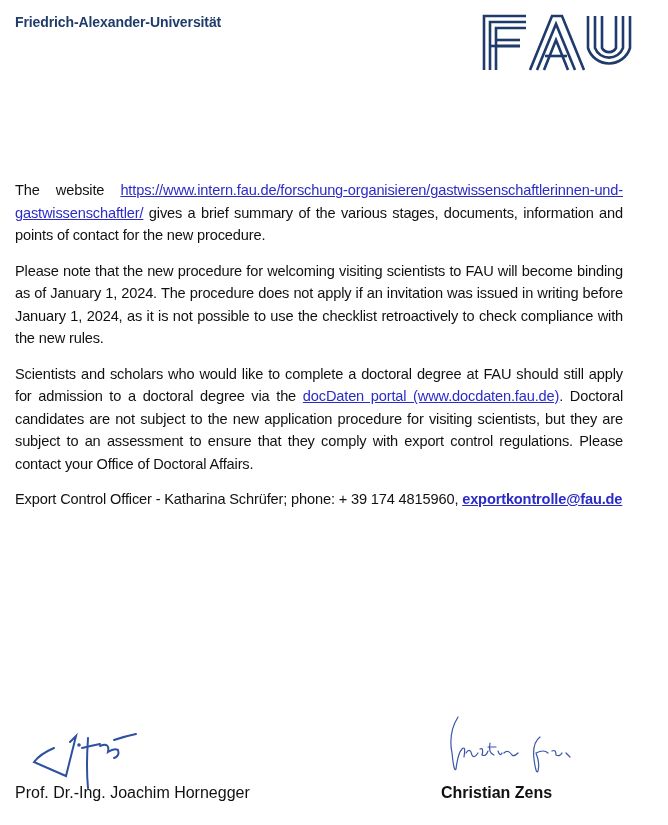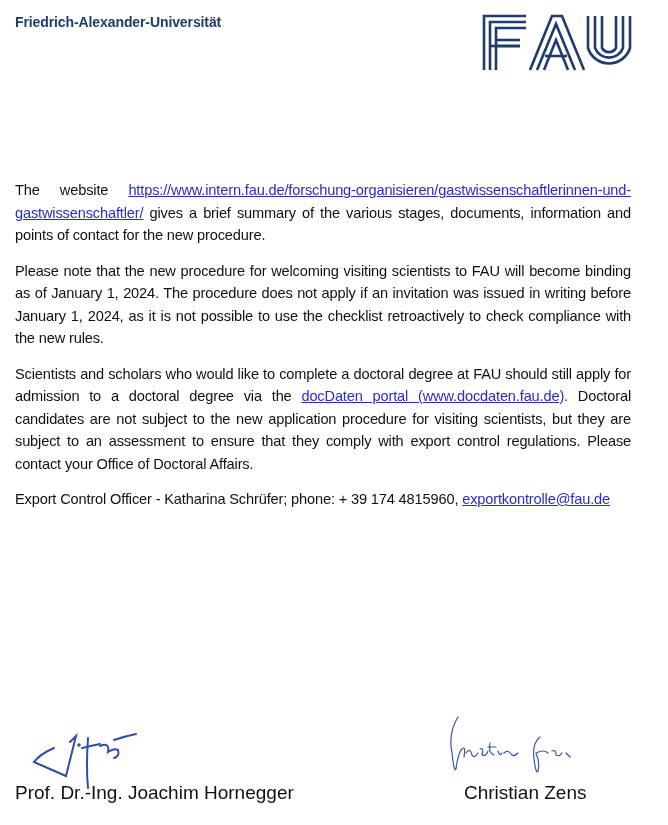--- a/index.html
+++ b/index.html
@@ -14,27 +14,27 @@
     letter-spacing: -0.1px;
   }
   .header-org div { white-space: nowrap; }
   .logo {
     position: absolute; left: 482px; top: 14px; width: 150px; height: 58px;
   }
   .body-text {
     position: absolute; left: 15px; top: 179px; width: 624px;
     font-size: 14.6px; line-height: 22.5px; letter-spacing: -0.15px;
   }
-  .para { margin: 0 8px 13px 0; text-align: justify; }
+  .para { margin: 0 16px 13px 0; text-align: justify; }
   .para.left { text-align: left; }
   a, .link { color: #1a0dab; text-decoration: underline; }
   .link { color: #2b2bc8; }
   .sig-img { position: absolute; }
   .sig-name {
-    position: absolute; top: 784px; font-size: 19px; line-height: 18px; white-space: nowrap;
+    position: absolute; top: 784px; font-size: 16px; line-height: 18px; white-space: nowrap;
   }
 </style>
 </head>
 <body>
 
 <div class="header-org">
   <div>Friedrich-Alexander-Universität</div>
 </div>
 
 <svg class="logo" viewBox="0 0 150 58">
@@ -66,21 +66,21 @@
 
 <div class="body-text">
   <p class="para"><span>The website </span><a class="link">https://www.intern.fau.de/forschung-organisieren/gastwissenschaftlerinnen-und-gastwissenschaftler/</a><span> gives a brief summary of the various stages, documents, information and points of contact for the new procedure.</span></p>
 
   <p class="para">Please note that the new procedure for welcoming visiting scientists to FAU will become binding as of January 1, 2024. The procedure does not apply if an invitation was issued in writing before January 1, 2024, as it is not possible to use the checklist retroactively to check compliance with the new rules.</p>
 
   <p class="para"><span>Scientists and scholars who would like to complete a doctoral degree at FAU should still apply for admission to a doctoral degree via the </span><a class="link">docDaten portal (www.docdaten.fau.de)</a><span>. Doctoral candidates are not subject to the new application procedure for visiting scientists, but they are subject to an assessment to ensure that they comply with export control regulations. Please contact your Office of Doctoral Affairs.</span></p>
 
 
 
-  <p class="para left"><span>Export Control Officer - Katharina Schrüfer; phone: + 39 174 4815960, </span><a class="link" style="word-break: break-all;">exportkontrolle@fau.de</a></p>
+  <p class="para left"><span>Export Control Officer - Katharina Schrüfer; phone: + 39 174 4815960, </span><a class="link" style="word-break: break-all; font-weight: bold;">exportkontrolle@fau.de</a></p>
 
 
 </div>
 
 <svg class="sig-img" style="left:30px; top:728px; width:110px; height:62px;" viewBox="0 0 110 62">
   <g fill="none" stroke="#2f4fa0" stroke-width="2" stroke-linecap="round">
     <path d="M24 20 Q10 26 4 34 L36 48 Q40 32 46 8 L40 14"></path>
     <path d="M58 10 Q56 40 58 60"></path>
     <path d="M52 20 Q60 18 70 16"></path>
     <path d="M70 18 Q80 14 78 24 Q84 20 88 22 Q90 28 84 30"></path>
@@ -97,13 +97,13 @@
     <path d="M46 30 Q44 40 50 42 M44 34 H52"></path>
     <path d="M54 38 Q56 44 58 40"></path>
     <path d="M60 40 Q64 36 68 42 Q70 44 74 40"></path>
     <path d="M96 24 Q88 30 90 46 Q92 62 94 58 Q96 50 92 40 Q100 36 104 40"></path>
     <path d="M108 38 Q112 36 112 42 Q116 44 118 40"></path>
     <path d="M122 40 L126 44"></path>
   </g>
 </svg>
 
 <div class="sig-name" style="left:15px;">Prof. Dr.-Ing. Joachim Hornegger</div>
-<div class="sig-name" style="left:464px;">Christian Zens</div>
+<div class="sig-name" style="left:441px;font-weight:bold;">Christian Zens</div>
 
 </body></html>

